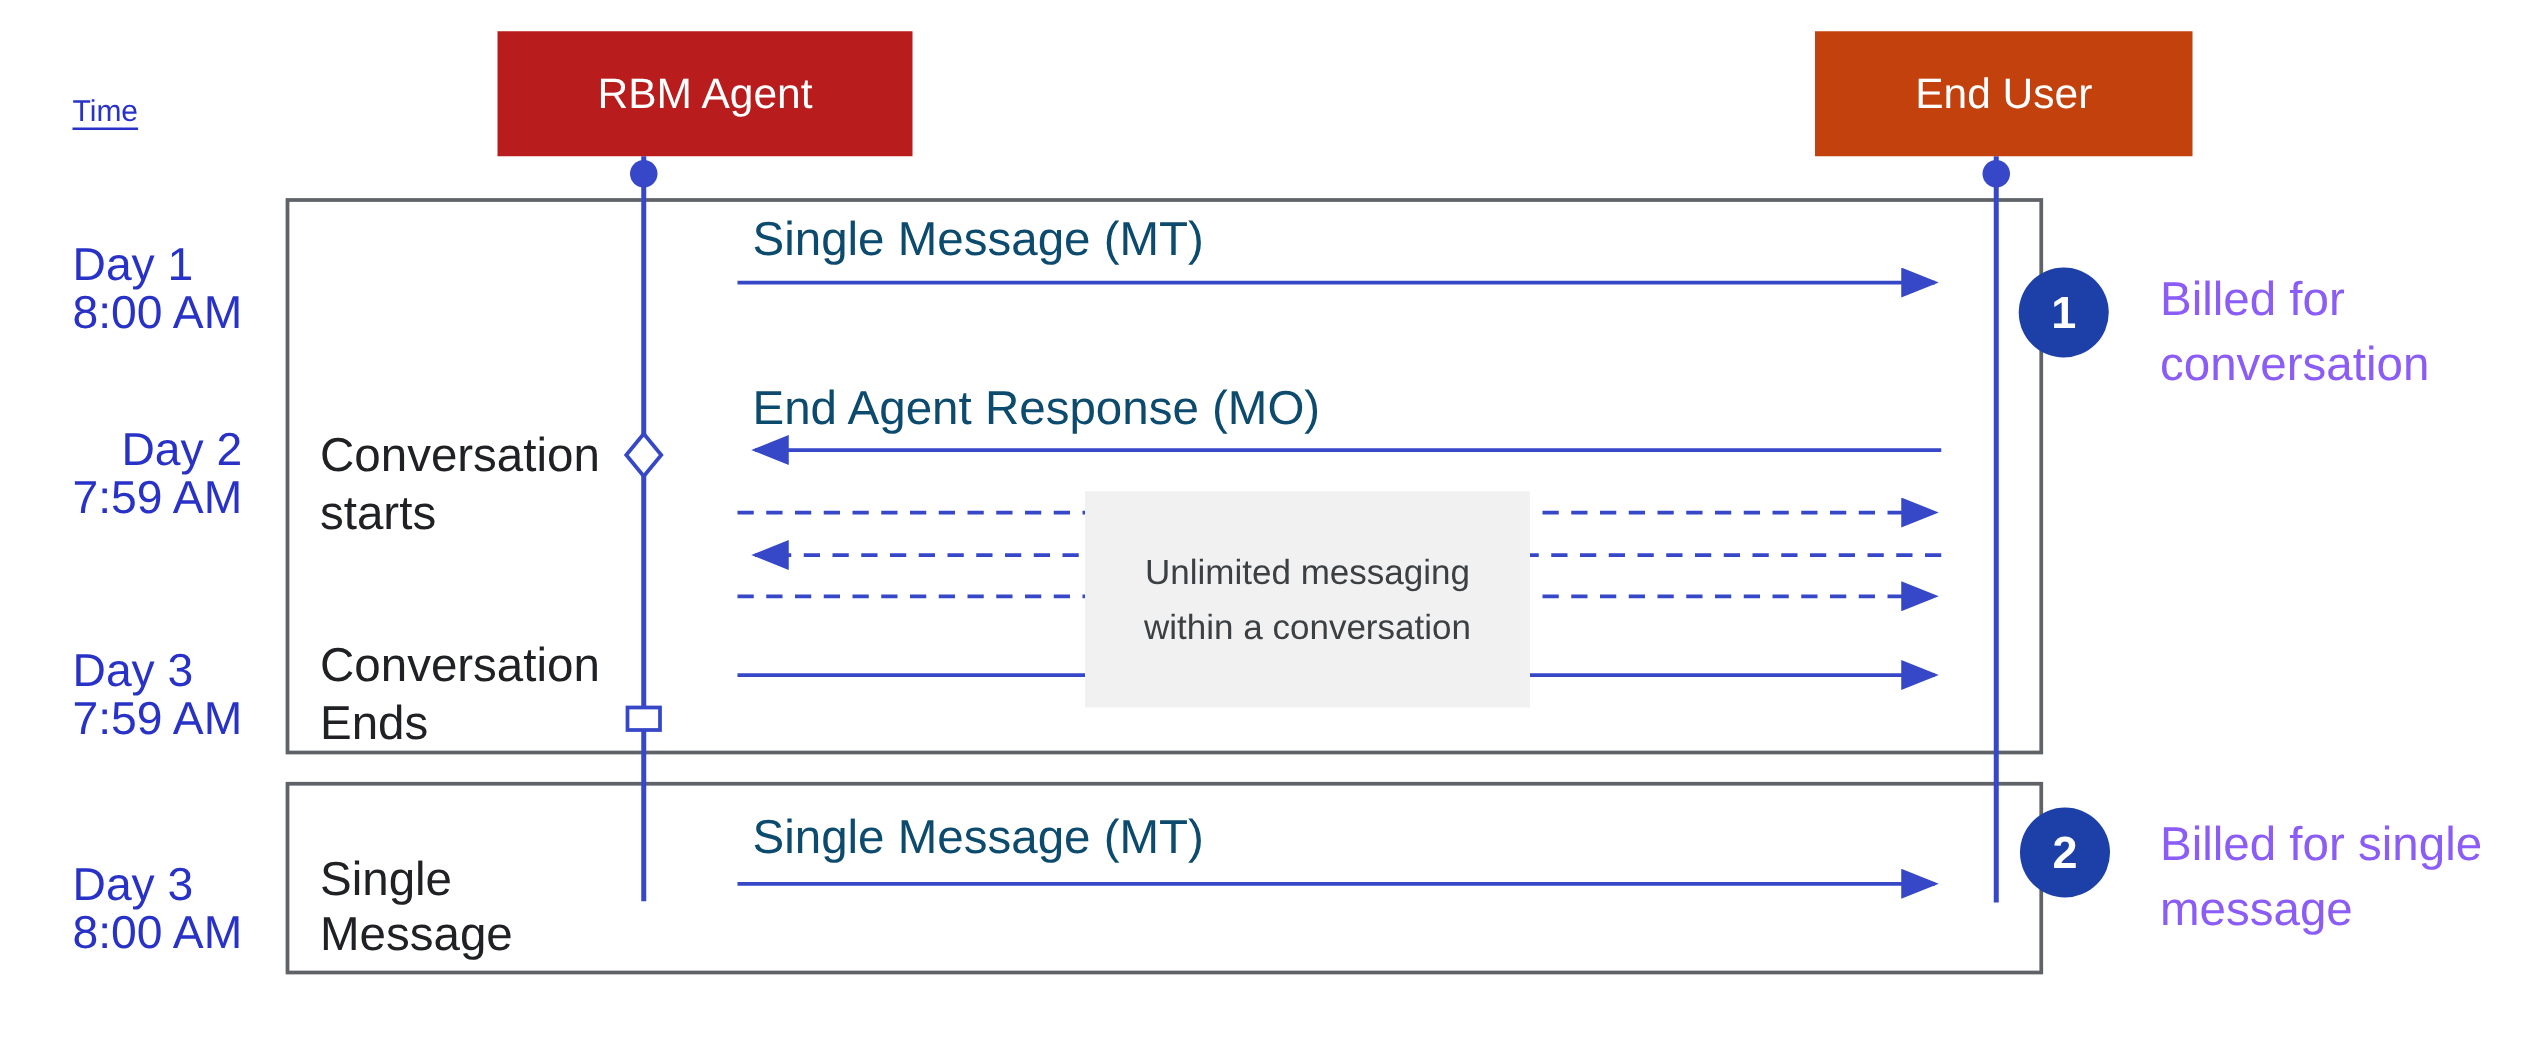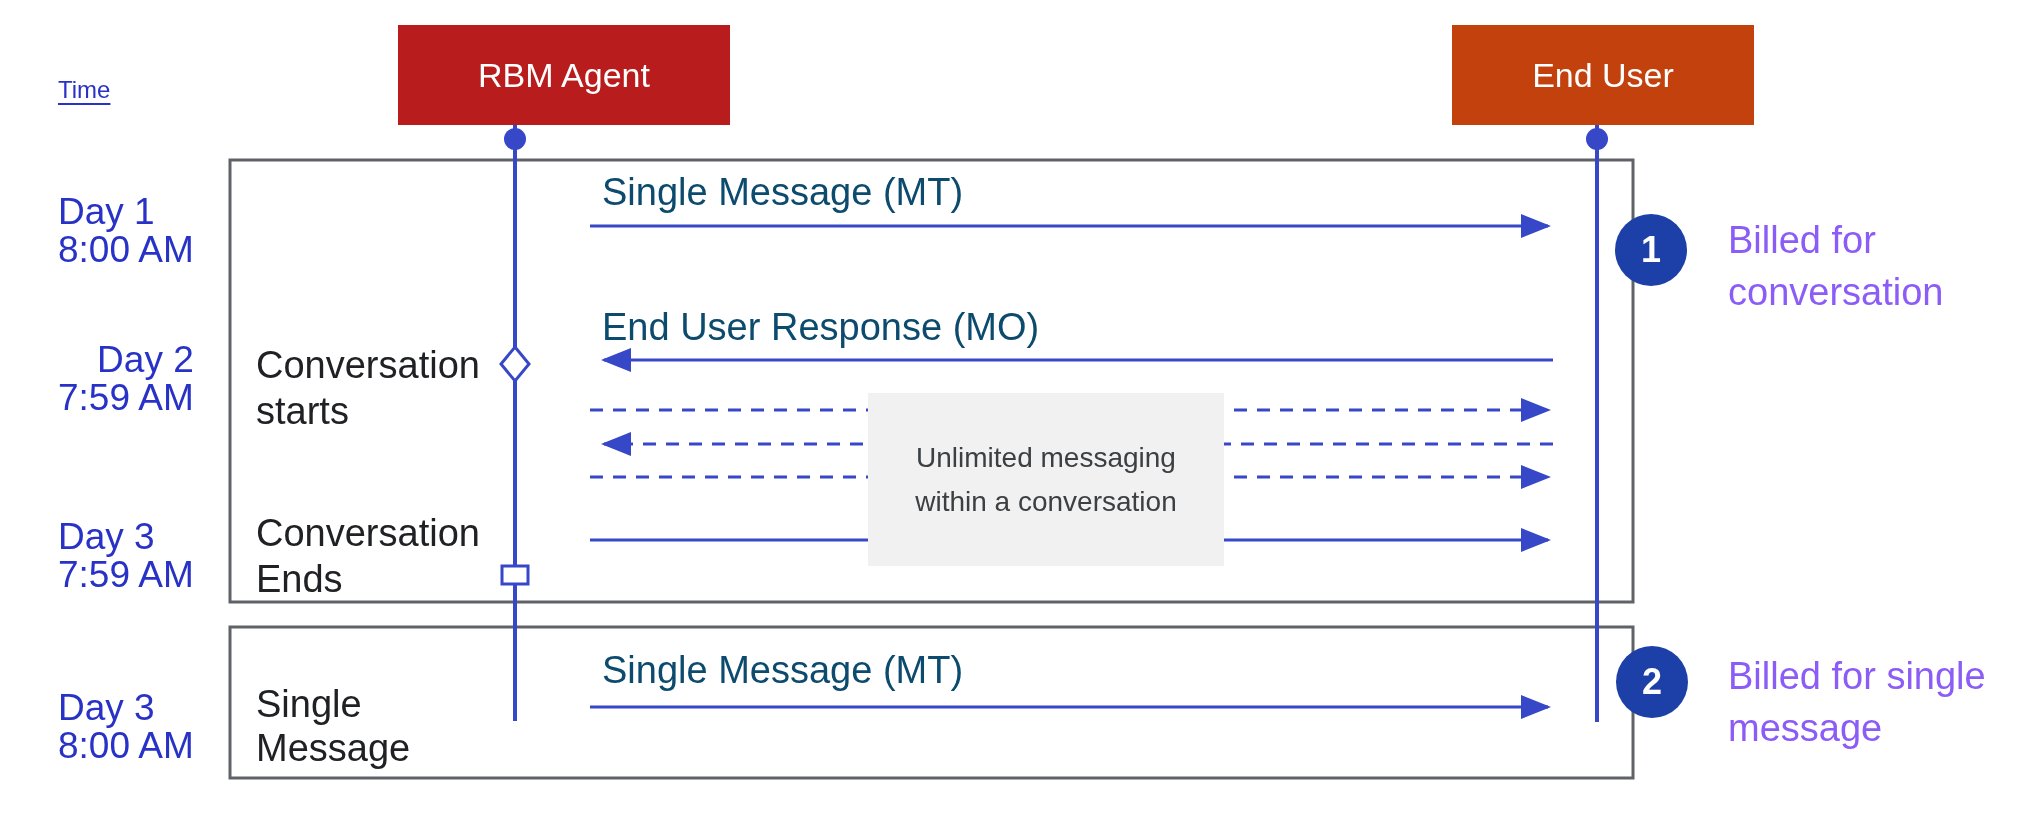--- a/index.html
+++ b/index.html
@@ -126,21 +126,21 @@
 7:59 AM</div>
   <div class="abs day day-3 pre">Day 3
 7:59 AM</div>
   <div class="abs day day-4 pre">Day 3
 8:00 AM</div>
 
   <div class="abs actor actor-agent">RBM Agent</div>
   <div class="abs actor actor-user">End User</div>
 
   <div class="abs msg msg-mt1">Single Message (MT)</div>
-  <div class="abs msg msg-mo">End User Response (MO)</div>
+  <div class="abs msg msg-mo">End Agent Response (MO)</div>
   <div class="abs msg msg-mt2">Single Message (MT)</div>
 
   <div class="abs rowlab row-starts pre">Conversation
 starts</div>
   <div class="abs rowlab row-ends pre">Conversation
 Ends</div>
   <div class="abs rowlab row-single pre">Single
 Message</div>
 
   <div class="abs badge badge-1">1</div>

